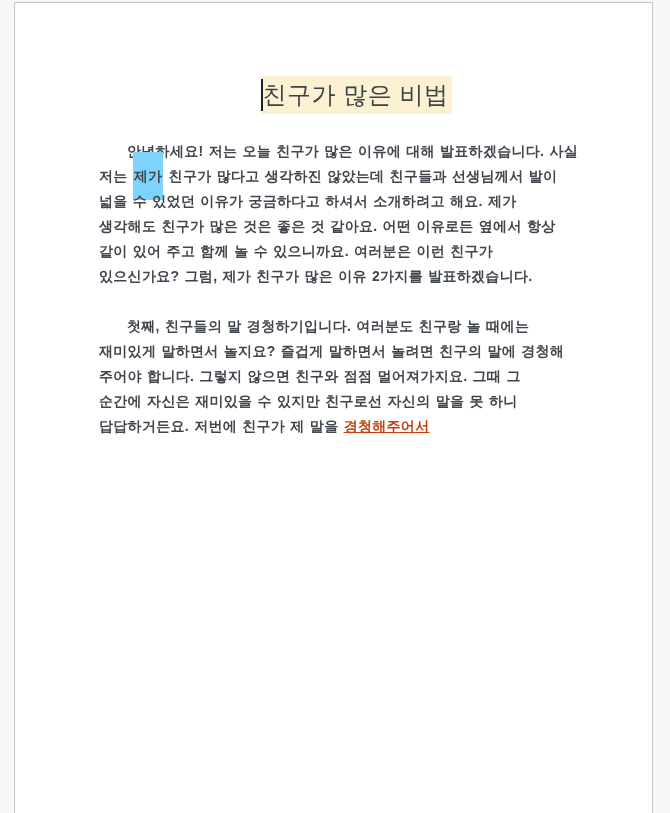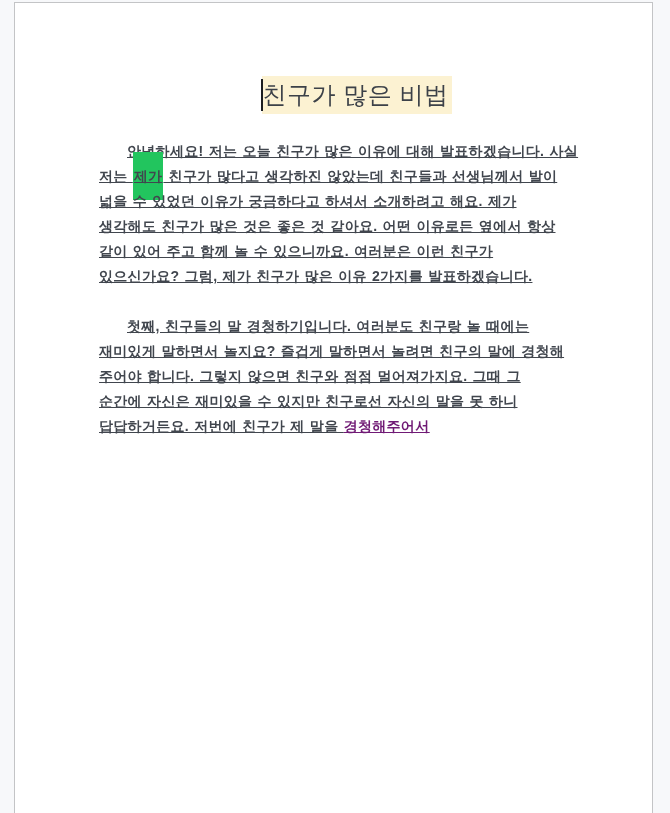--- a/index.html
+++ b/index.html
@@ -62,29 +62,28 @@
     width: 482px;
     margin: 0 0 25px 0;
     font-size: 14px;
     font-weight: 700;
     line-height: 25px;
     letter-spacing: 0.3px;
     word-spacing: 1px;
     color: #41464e;
     white-space: pre-wrap;
     text-indent: 28px;
-    text-decoration: underline;
   }
   .hl-word {
-    background: #22c55e;
+    background: #7dd3fc;
     color: inherit;
     padding: 16px 1px;
   }
   .doc-link {
-    color: #701a75;
+    color: #c2410c;
     text-decoration: underline;
     cursor: pointer;
   }
 </style>
 </head>
 <body>
 
 <div class="canvas">
   <div class="page">
     <div class="content">

